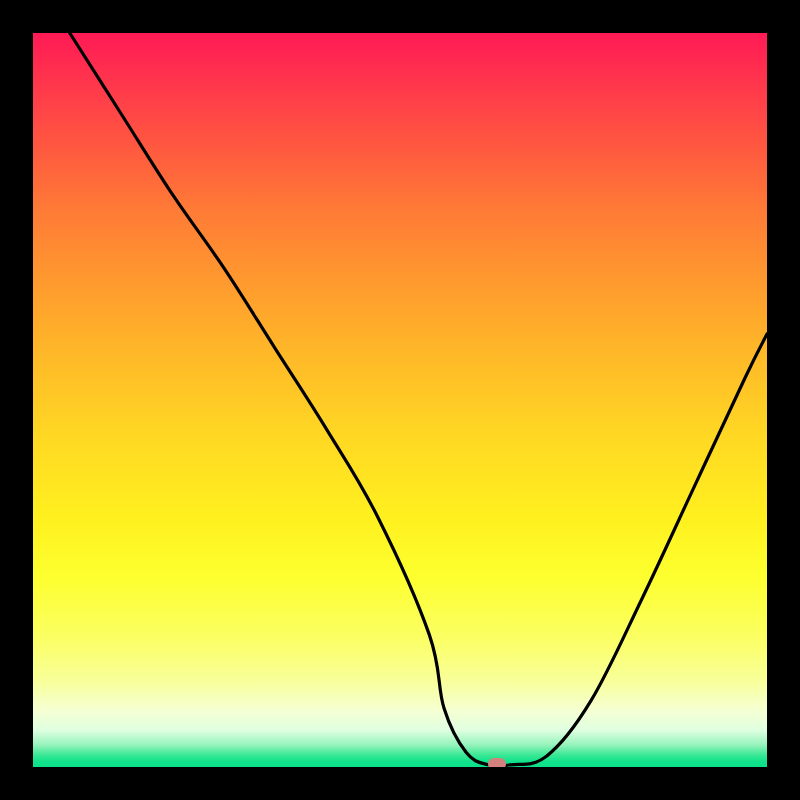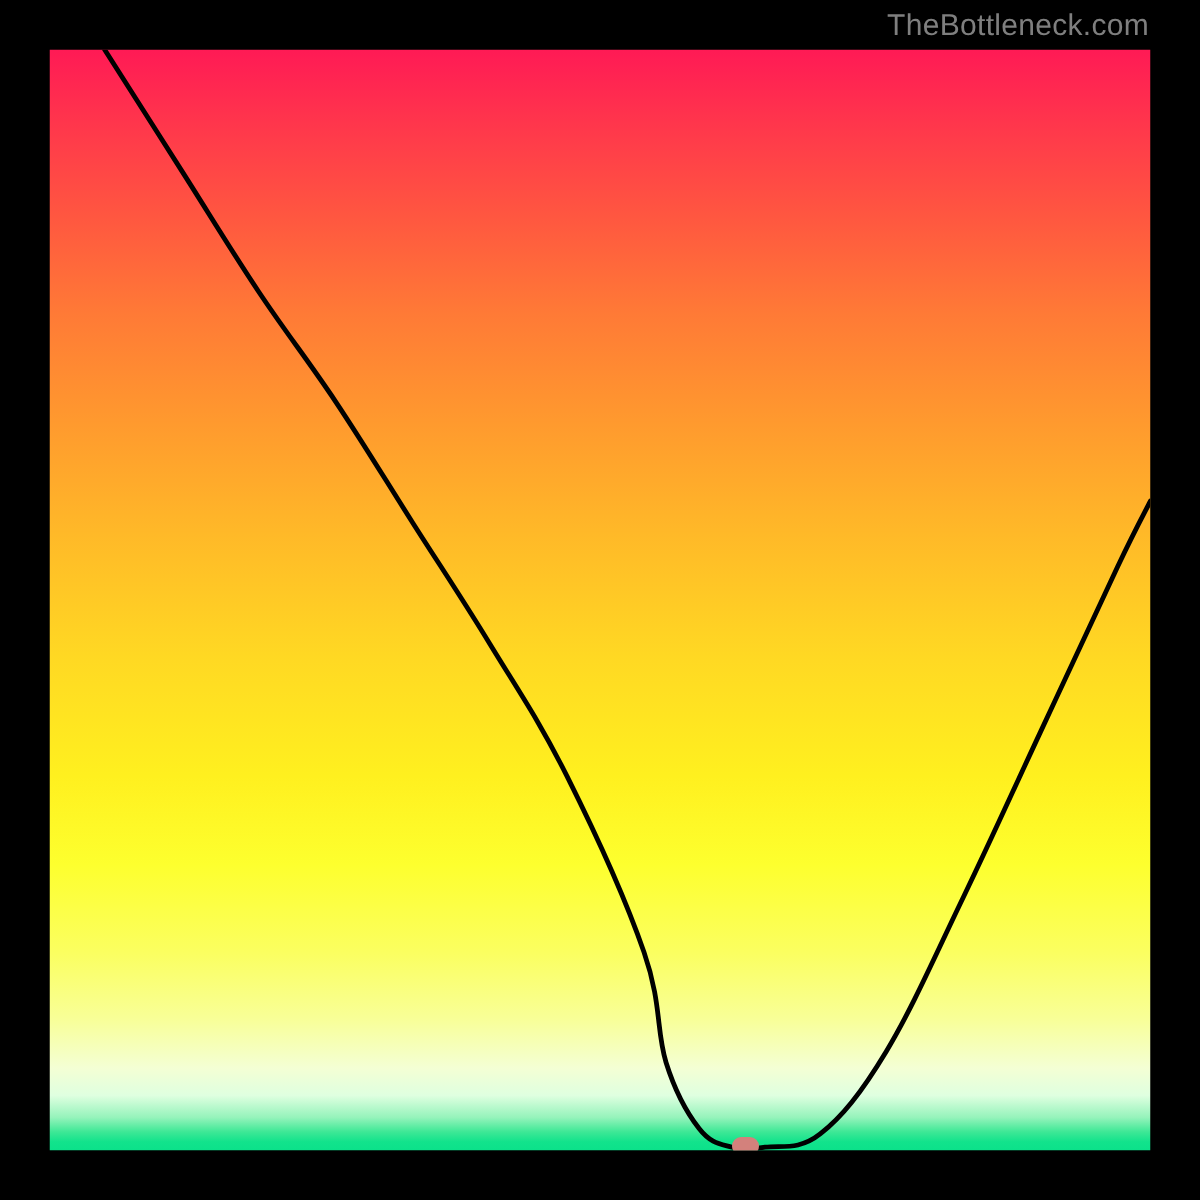--- a/index.html
+++ b/index.html
@@ -84,14 +84,13 @@
 <body>
 
 <div class="frame">
   <div class="plot-area">
     <div class="gradient"></div>
     <svg class="curve" viewBox="0 0 734 734" preserveAspectRatio="none">
       <path id="curve-path" d="M 36.70 0.00 C 45.95 14.53, 69.58 51.67, 88.08 80.74 C 106.58 109.81, 120.96 133.73, 139.46 161.48 C 157.96 189.23, 172.34 207.13, 190.84 234.88 C 209.34 262.63, 223.72 286.55, 242.22 315.62 C 260.72 344.69, 275.10 365.97, 293.60 396.36 C 312.10 426.75, 326.48 447.45, 344.98 484.44 C 363.48 521.43, 384.47 567.53, 396.36 601.88 C 408.25 636.23, 404.43 654.14, 411.04 675.28 C 417.65 696.42, 425.13 709.15, 433.06 719.32 C 440.99 729.49, 447.15 729.55, 455.08 731.80 C 463.01 734.04, 466.53 733.38, 477.10 731.80 C 487.67 730.21, 499.27 734.48, 513.80 722.99 C 528.33 711.50, 540.66 696.35, 557.84 667.94 C 575.02 639.53, 590.72 603.49, 609.22 565.18 C 627.72 526.87, 642.10 494.72, 660.60 455.08 C 679.10 415.44, 698.77 372.73, 711.98 344.98 C 725.19 317.23, 730.04 308.87, 734.00 300.94" fill="none" stroke="#000" stroke-width="3.2" stroke-linecap="round" stroke-linejoin="round"></path>
     </svg>
     <div id="marker" class="marker" style="left: 463.888px; top: 731.064px;"></div>
   </div>
-  <div class="watermark">TheBottleneck.com</div>
 </div>
 
 </body></html>

